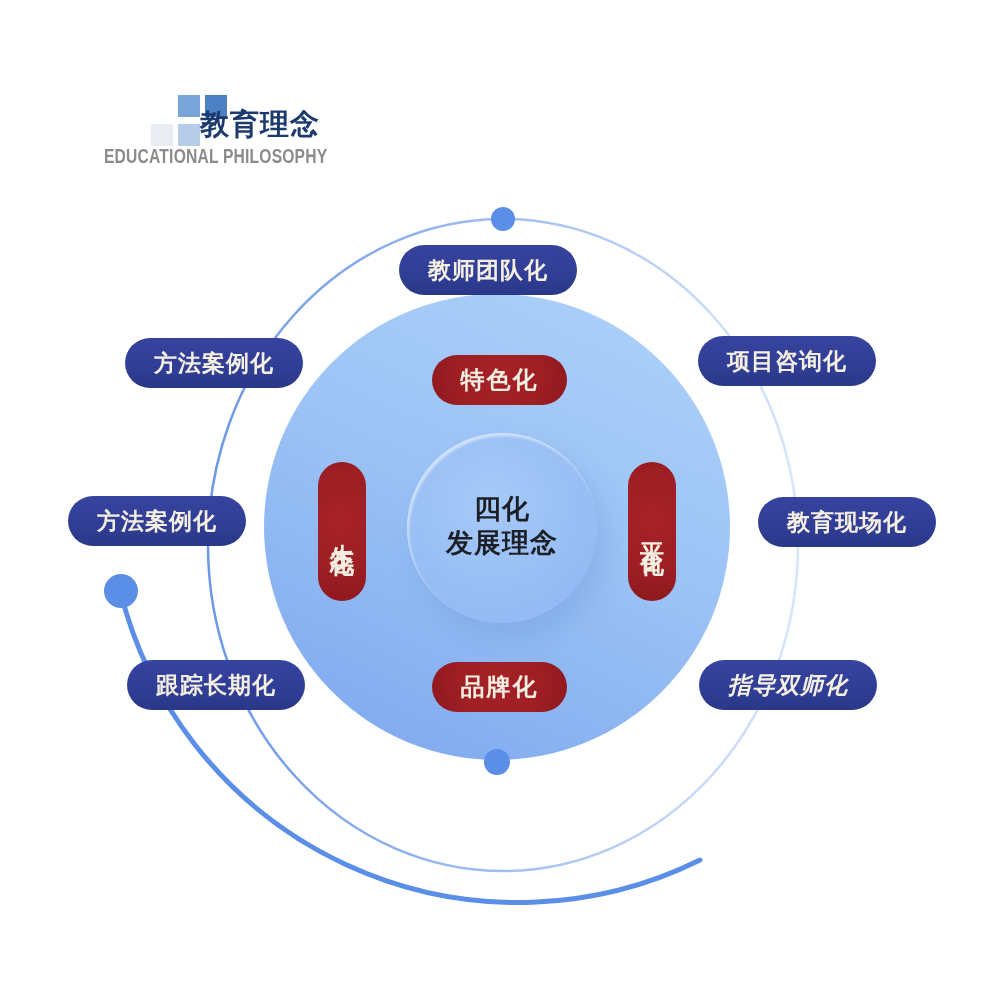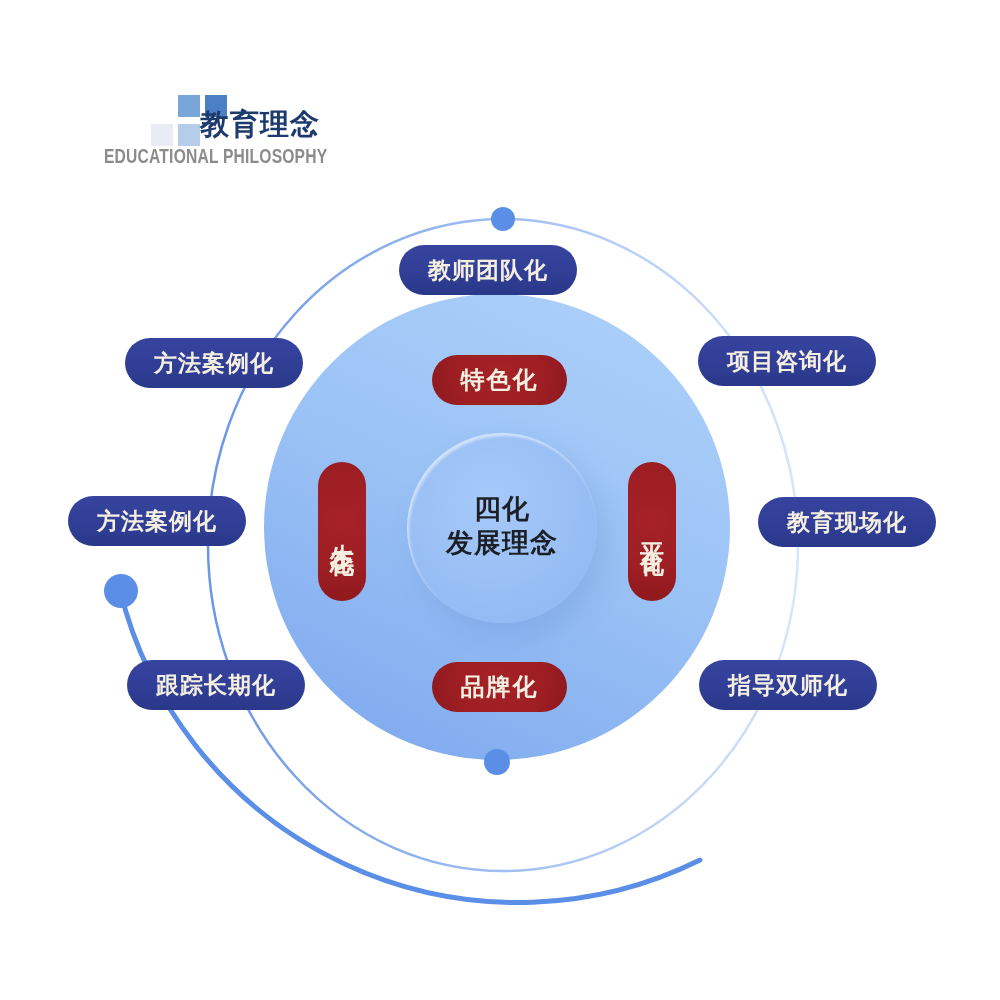--- a/index.html
+++ b/index.html
@@ -71,21 +71,21 @@
     width:48px;height:139px;border-radius:24px;font-size:24px;
     background:radial-gradient(circle at 50% 42%,#A62227 0%,var(--red) 60%,#8E191E 100%);
     writing-mode:vertical-rl;text-orientation:upright;letter-spacing:5px;
   }
   .np-top{left:399px;top:245px;}
   .np-upper-left{left:125px;top:338px;}
   .np-upper-right{left:698px;top:336px;}
   .np-left{left:68px;top:496px;}
   .np-right{left:758px;top:497px;}
   .np-lower-left{left:127px;top:660px;}
-  .np-lower-right{left:699px;top:660px;}
+  .np-lower-right{left:699px;top:660px;font-style:italic;}
   .rp-top{left:432px;top:355px;}
   .rp-bottom{left:432px;top:662px;}
   .rp-left{left:318px;top:462px;}
   .rp-right{left:628px;top:462px;}
 
   
   .banner{
     position:absolute;left:275px;top:787px;width:448px;height:68px;border-radius:36px;
     background:linear-gradient(180deg,#36449F 0%,var(--navy) 55%,#2A3889 100%);
     display:flex;align-items:center;justify-content:center;

